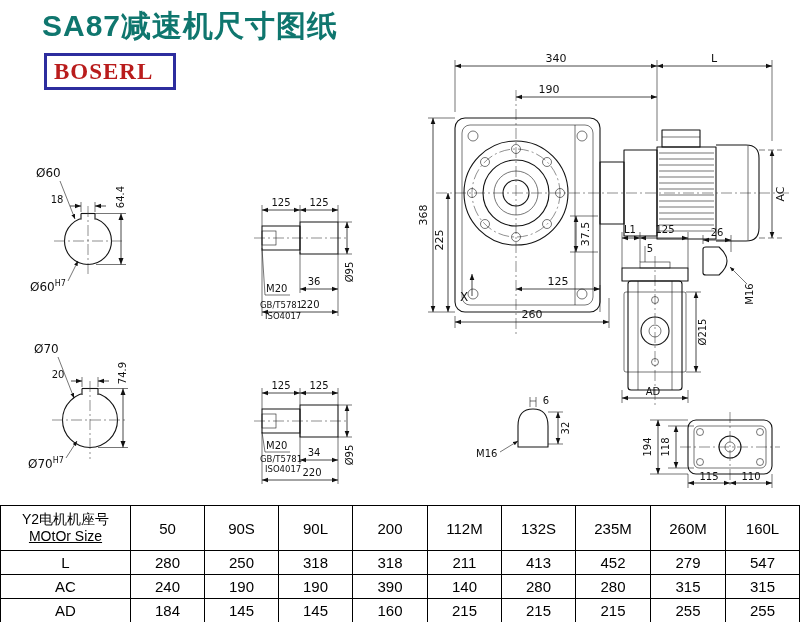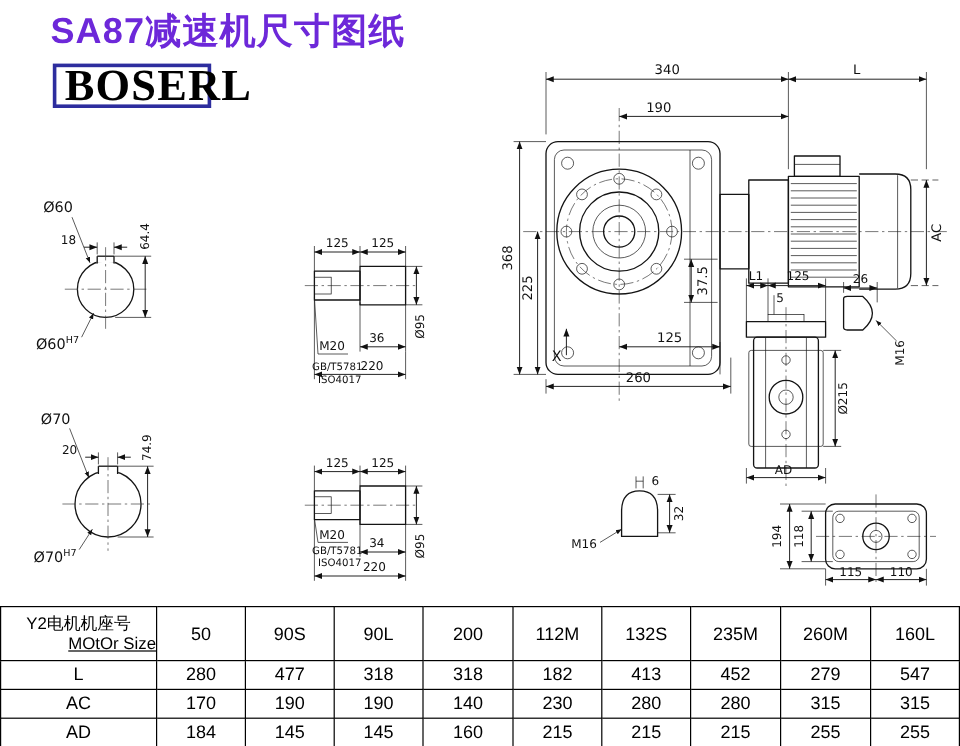--- a/index.html
+++ b/index.html
@@ -1,42 +1,42 @@
 <!DOCTYPE html>
 <html><head>
 <meta charset="utf-8">
 <style>
   * { margin:0; padding:0; box-sizing:border-box; }
   html,body { background:#ffffff; }
   body { font-family:"Liberation Sans", sans-serif; }
   .sheet { position:relative; width:800px; height:622px; background:#fff; overflow:hidden; }
-  .title { position:absolute; left:42px; top:6px; font-size:30px; font-weight:bold; color:#6d28d9; letter-spacing:1px; white-space:nowrap; }
+  .title { position:absolute; left:42px; top:6px; font-size:30px; font-weight:bold; color:#0f766e; letter-spacing:1px; white-space:nowrap; }
   .logo { position:absolute; left:44px; top:53px; width:132px; height:37px; border:3px solid #2d2d9e; background:#fff; display:flex; align-items:center; padding-left:7px; }
-  .logo span { font-family:"Liberation Serif", serif; font-size:37px; font-weight:bold; color:#000000; letter-spacing:1px; }
+  .logo span { font-family:"Liberation Serif", serif; font-size:23px; font-weight:bold; color:#b91c1c; letter-spacing:1px; }
   svg.drawing { position:absolute; left:0; top:0; }
   
   .ln { stroke:#141414; stroke-width:1.1; fill:none; stroke-linejoin:round; }
   .tn { stroke:#1a1a1a; stroke-width:0.6; fill:none; }
   .dim { stroke:#1a1a1a; stroke-width:0.8; fill:none; }
   .cl { stroke:#444; stroke-width:0.6; fill:none; stroke-dasharray:11 3 2 3; }
   .dash { stroke:#444; stroke-width:0.7; fill:none; stroke-dasharray:6 3; }
   svg text { font-family:"DejaVu Sans", sans-serif; fill:#111; font-size:11px; }
   .dl { text-anchor:middle; }
   .ts { font-size:10px; }
   .tss { font-size:8.5px; }
   .t12 { font-size:12px; }
   .start { text-anchor:start; }
   .sup { font-size:8px; }
   
   .dimtable { position:absolute; left:0; top:505px; width:800px; height:117px; border-collapse:collapse; table-layout:fixed; background:#fff; }
   .dimtable td { border:1px solid #000; text-align:center; vertical-align:middle; font-size:15px; color:#000; padding:0; }
   .dimtable .hrow td { height:45px; }
   .dimtable .drow td { height:24px; }
   .mcell div { line-height:1.25; font-size:14px; }
-  .mcell .en { text-decoration:underline;text-align:right; }
+  .mcell .en { text-decoration:underline; }
 </style>
 </head>
 <body>
 
 <div class="sheet">
 
   <div class="title">SA87减速机尺寸图纸</div>
   <div class="logo">
     <span>BOSERL</span>
   </div>
@@ -363,36 +363,36 @@
         <td>200</td>
         <td>112M</td>
         <td>132S</td>
         <td>235M</td>
         <td>260M</td>
         <td>160L</td>
       </tr>
       <tr class="drow">
         <td>L</td>
         <td>280</td>
-        <td>477</td>
+        <td>250</td>
         <td>318</td>
         <td>318</td>
-        <td>182</td>
+        <td>211</td>
         <td>413</td>
         <td>452</td>
         <td>279</td>
         <td>547</td>
       </tr>
       <tr class="drow">
         <td>AC</td>
-        <td>170</td>
+        <td>240</td>
         <td>190</td>
         <td>190</td>
+        <td>390</td>
         <td>140</td>
-        <td>230</td>
         <td>280</td>
         <td>280</td>
         <td>315</td>
         <td>315</td>
       </tr>
       <tr class="drow">
         <td>AD</td>
         <td>184</td>
         <td>145</td>
         <td>145</td>

